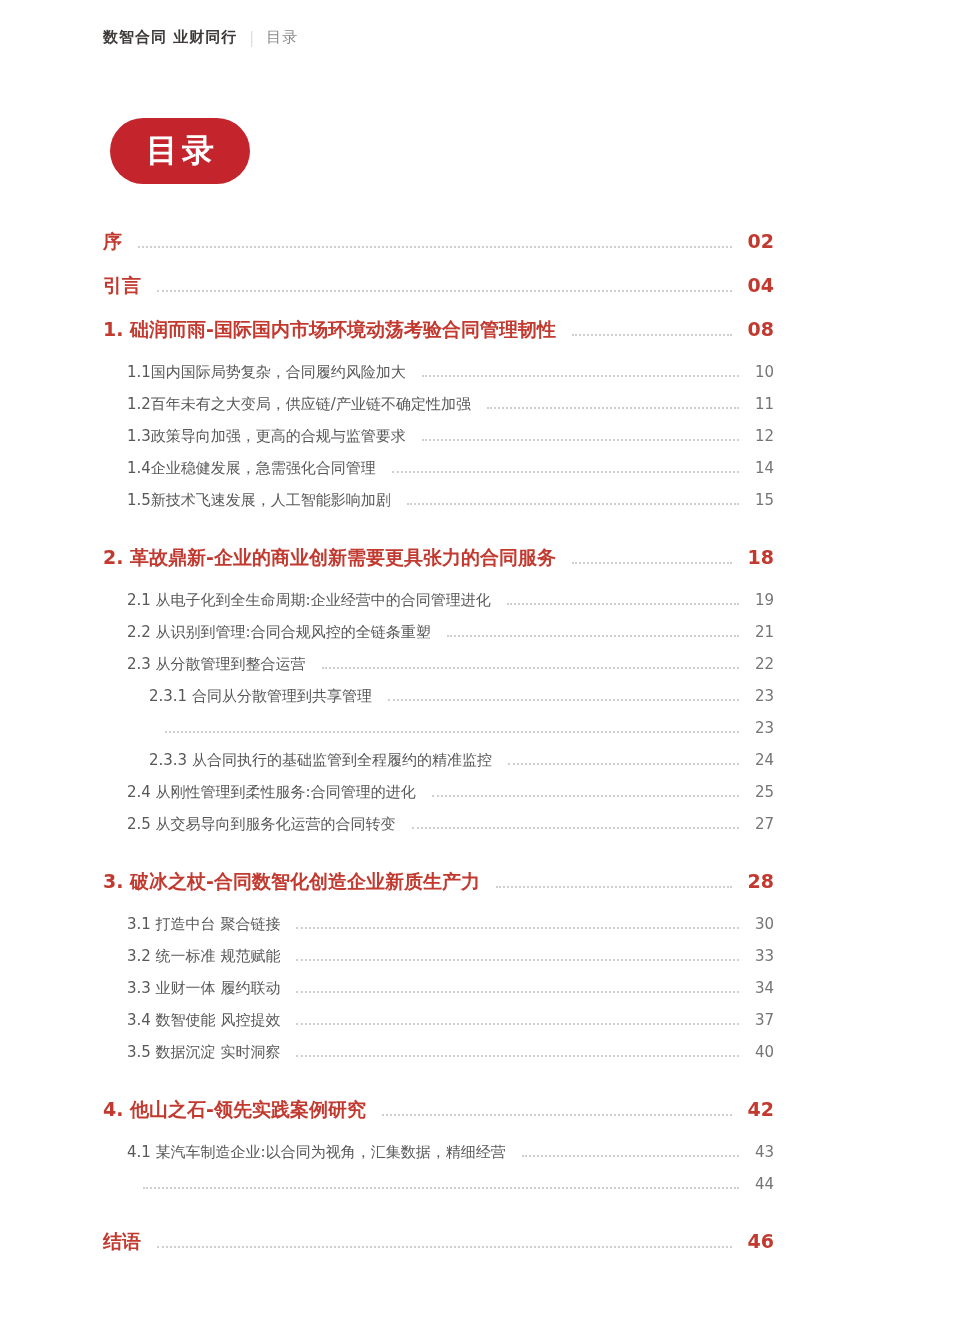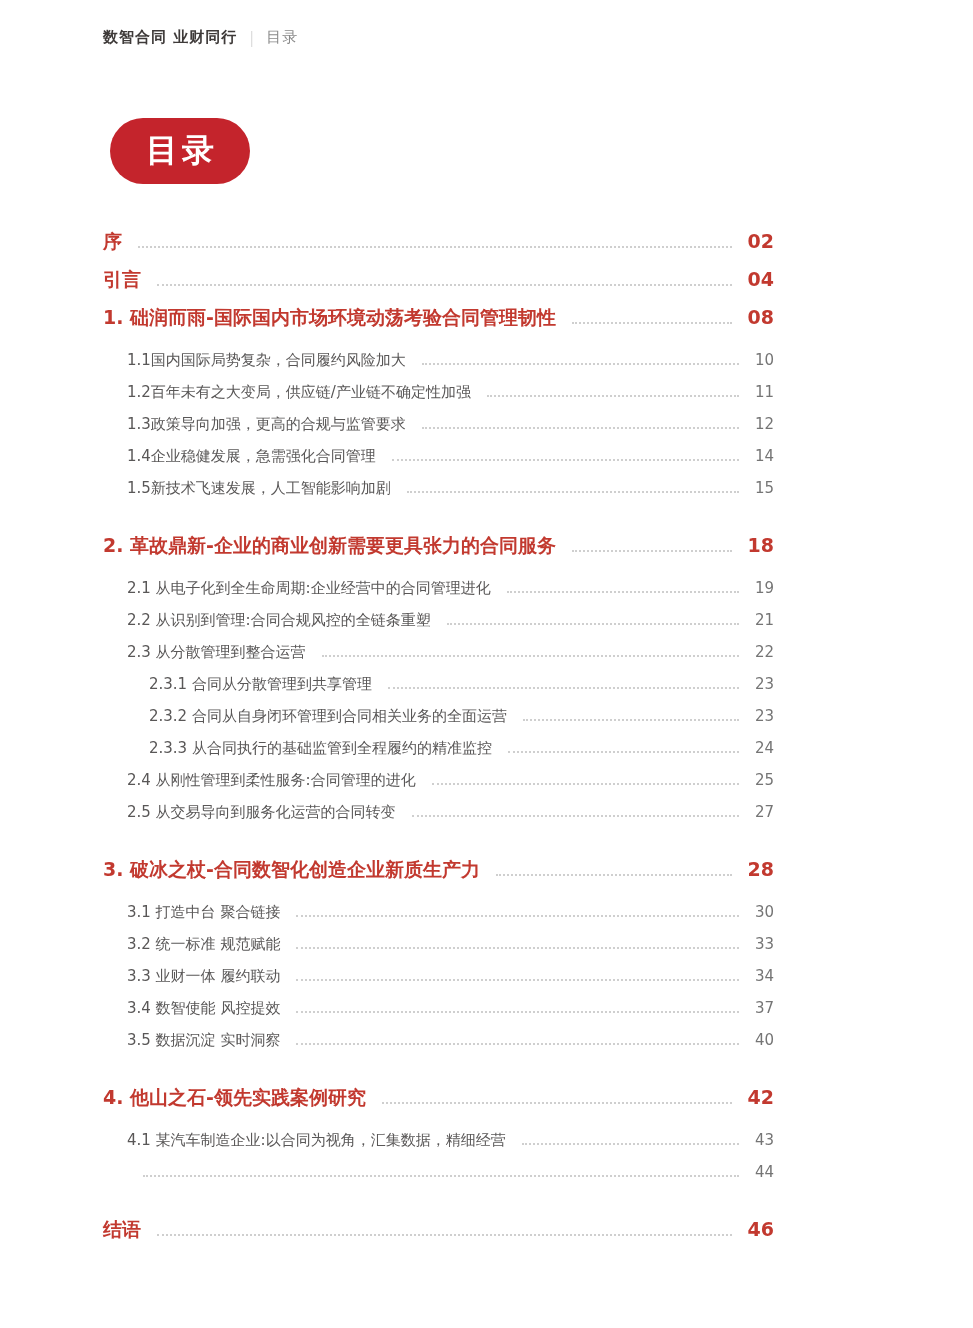--- a/index.html
+++ b/index.html
@@ -57,21 +57,21 @@
   .toc-list {
     position: absolute;
     top: 228px;
     left: 103px;
     right: 75px;
   }
   .row { display: flex; align-items: center; margin-top: 11px; }
   .row.subsub { margin-top: 11px; }
   .row.major { margin-top: 33px; }
   .row.major + .row.sub { margin-top: 20px; }
-  .row.major + .row.major { margin-top: 12px; }
+  .row.major + .row.major { margin-top: 18px; }
   .row:first-child { margin-top: 0; }
 
   .row .label { white-space: nowrap; }
   .row .leader {
     flex: 1;
     min-width: 24px;
     border-bottom: 2px dotted var(--leader);
     align-self: flex-end;
     margin: 0 16px 6px 16px;
   }
@@ -160,21 +160,20 @@
       <span class="label">2.3 从分散管理到整合运营</span>
       <span class="leader"></span>
       <span class="pagenum">22</span>
     </div>
       <div class="row subsub level-2">
       <span class="label">2.3.1 合同从分散管理到共享管理</span>
       <span class="leader"></span>
       <span class="pagenum">23</span>
     </div>
       <div class="row subsub level-2">
-      <span class="label">2.3.2 合同从自身闭环管理到合同相关业务的全面运营</span>
       <span class="leader"></span>
       <span class="pagenum">23</span>
     </div>
       <div class="row subsub level-2">
       <span class="label">2.3.3 从合同执行的基础监管到全程履约的精准监控</span>
       <span class="leader"></span>
       <span class="pagenum">24</span>
     </div>
       <div class="row sub level-1">
       <span class="label">2.4 从刚性管理到柔性服务:合同管理的进化</span>

